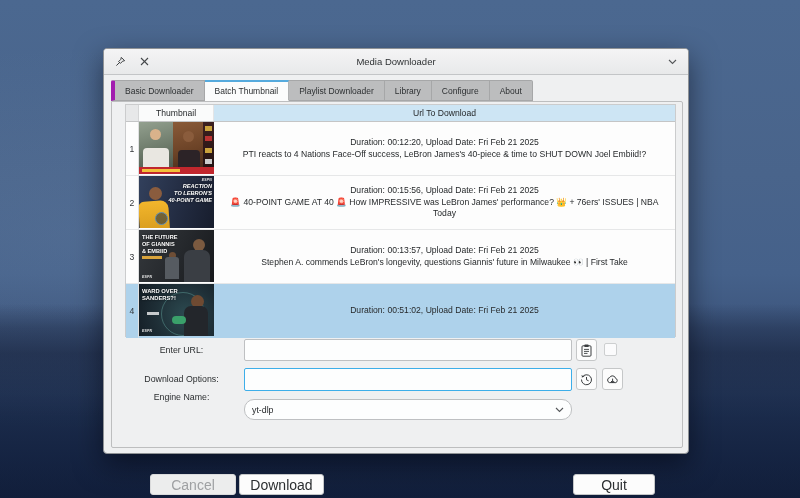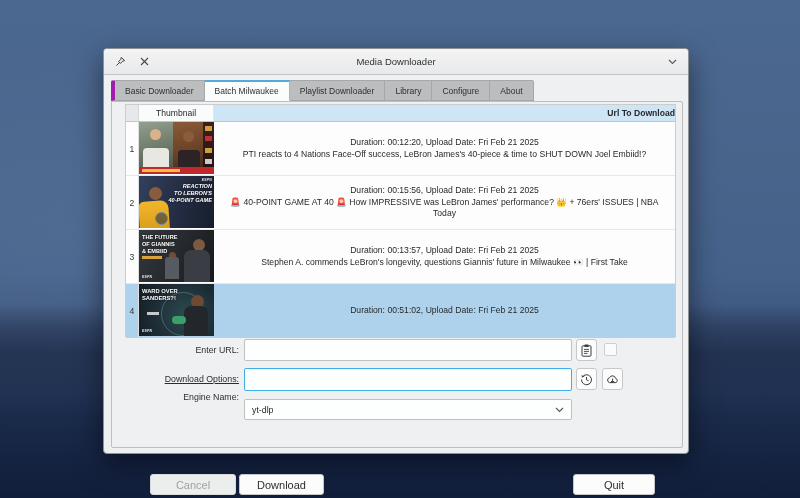--- a/index.html
+++ b/index.html
@@ -59,21 +59,21 @@
     border:1px solid #bdbebf; border-radius:0 2px 2px 2px; background:#eff0f1;
   }
   
   .table{
     position:absolute; left:13px; top:2px; width:551px; height:233px;
     background:#0c4a6e; border:1px solid #cbcccd; font-size:8.6px;
   }
   .t-header{ display:flex; height:17px; border-bottom:1px solid #c4c5c6; }
   .th-num{ width:13px; background:#e7e8e9; border-right:1px solid #d5d6d7; }
   .th-thumb{ width:75px; background:#fafbfb; display:flex; align-items:center; justify-content:center; border-right:1px solid #e4e5e6; }
-  .th-url{ flex:1; background:#cde5f4; display:flex; align-items:center; justify-content:flex-end; font-weight:bold; }
+  .th-url{ flex:1; background:#cde5f4; display:flex; align-items:center; justify-content:center; font-weight:normal; }
   .t-row{ display:flex; height:54px; background:#fdfdfd; }
   .t-row.selected{ background:#aed2eb; }
   .td-num{
     width:13px; display:flex; align-items:center; justify-content:center;
     border-right:1px solid #dfe0e1; border-bottom:1px solid #e6e7e8; color:#33363a;
   }
   .td-thumb{ width:75px; position:relative; border-bottom:1px solid #e6e7e8; }
   .td-url{
     flex:1; display:flex; align-items:center; justify-content:center;
     padding:1px 7px; text-align:center; border-bottom:1px solid #e6e7e8; line-height:1.38;
@@ -107,47 +107,47 @@
   .th3-espn{ left:3px; bottom:3px; }
   
   .th4-bg{ position:absolute; inset:0; background:radial-gradient(circle at 62% 58%, #2c4a50 0%, #1e2e36 55%, #131c24 100%); }
   .th4-ring{ position:absolute; left:22px; top:8px; width:44px; height:44px; border-radius:50%; border:1px solid rgba(120,200,190,.35); }
   .th4-body{ position:absolute; right:6px; top:22px; width:24px; height:32px; background:#23262b; border-radius:7px 7px 0 0; }
   .th4-text{ position:absolute; left:3px; top:4px; color:#fff; font-weight:bold; font-size:5.8px; line-height:1.22; text-shadow:0 0 2px rgba(0,0,0,.8); }
   .th4-badge{ position:absolute; left:33px; top:32px; width:14px; height:8px; background:#3aa06a; border-radius:4px; }
   .th4-small{ position:absolute; left:8px; top:28px; width:12px; height:2.5px; background:rgba(255,255,255,.75); }
   .th4-espn{ left:3px; bottom:3px; }
   
-  .f-label{ position:absolute; font-size:8.8px; color:#2b2e30; text-align:right; width:115px; left:12px; }
+  .f-label{ position:absolute; font-size:8.8px; color:#2b2e30; text-align:center; width:115px; left:12px; }
   .f-input{
     position:absolute; left:132px; width:328px; height:22px;
     background:#fdfefe; border:1px solid #bec0c2; border-radius:2px;
   }
   .f-input.focused{ border:1.5px solid #3daee9; }
   .icon-btn{
     position:absolute; width:21px; height:22px;
     background:#fcfcfc; border:1px solid #c5c7c8; border-radius:3px;
     display:flex; align-items:center; justify-content:center;
   }
   .checkbox{
     position:absolute; width:13px; height:13px;
     background:#fbfbfc; border:1px solid #cdcfd0; border-radius:2px;
   }
   .combo{
     position:absolute; left:132px; width:328px; height:21px;
-    background:#fdfefe; border:1px solid #bec0c2; border-radius:2px;
+    background:#fdfefe; border:1px solid #bec0c2; border-radius:10px;
     display:flex; align-items:center; padding:0 7px; font-size:8.8px;
   }
   .combo .chev{ margin-left:auto; display:flex; }
   
   .btn{
     position:absolute; height:21px; top:372px;
     background:#fcfcfc; border:1px solid #c5c7c8; border-radius:3px;
     display:flex; align-items:center; justify-content:center;
-    font-size:11px; color:#2b2e30;
+    font-size:14px; color:#2b2e30;
   }
   .btn.disabled{ background:#eceded; border-color:#d9dadb; color:#9fa1a3; }
   .btn .chev{ position:absolute; right:9px; display:flex; }
 </style>
 </head>
 <body>
 
 <div class="desktop">
   <div class="window">
 
@@ -170,21 +170,21 @@
             <polyline points="1,1 4.5,4.5 8,1" fill="none" stroke="#55585a" stroke-width="1.1"></polyline>
           </svg>
       </span>
     </div>
 
     <div class="tabbar">
       <div class="tab">
           <span>Basic Downloader</span>
         </div>
       <div class="tab active">
-          <span>Batch Milwaukee</span>
+          <span>Batch Thumbnail</span>
         </div>
       <div class="tab">
           <span>Playlist Downloader</span>
         </div>
       <div class="tab">
           <span>Library</span>
         </div>
       <div class="tab">
           <span>Configure</span>
         </div>
@@ -316,21 +316,21 @@
         <svg width="11" height="13" viewBox="0 0 11 13">
           <rect x="1" y="1.8" width="9" height="10.4" rx="1" fill="none" stroke="#3a3d3f" stroke-width="1"></rect>
           <rect x="3.4" y="0.6" width="4.2" height="2.4" rx="0.6" fill="#3a3d3f"></rect>
           <line x1="3" y1="5.4" x2="8" y2="5.4" stroke="#3a3d3f" stroke-width="0.9"></line>
           <line x1="3" y1="7.4" x2="8" y2="7.4" stroke="#3a3d3f" stroke-width="0.9"></line>
           <line x1="3" y1="9.4" x2="6.5" y2="9.4" stroke="#3a3d3f" stroke-width="0.9"></line>
         </svg>
       </div>
       <div class="checkbox" style="left:492px; top:241px;"></div>
 
-      <div class="f-label" style="top:272px;text-decoration:underline;">Download Options:</div>
+      <div class="f-label" style="top:272px;">Download Options:</div>
       <input class="f-input focused" style="top: 266px; height: 23px;" type="text" value="">
       <div class="icon-btn" style="left:464px; top:266px;">
         <svg width="13" height="13" viewBox="0 0 13 13">
           <path d="M2.2 4.2 A5 5 0 1 1 1.5 6.5" fill="none" stroke="#3a3d3f" stroke-width="1"></path>
           <path d="M1.2 2.2 L2.4 4.6 L4.6 3.2 Z" fill="#3a3d3f"></path>
           <line x1="6.5" y1="4" x2="6.5" y2="6.8" stroke="#3a3d3f" stroke-width="1"></line>
           <line x1="6.5" y1="6.8" x2="8.6" y2="7.8" stroke="#3a3d3f" stroke-width="1"></line>
         </svg>
       </div>
       <div class="icon-btn" style="left:490px; top:266px;">

